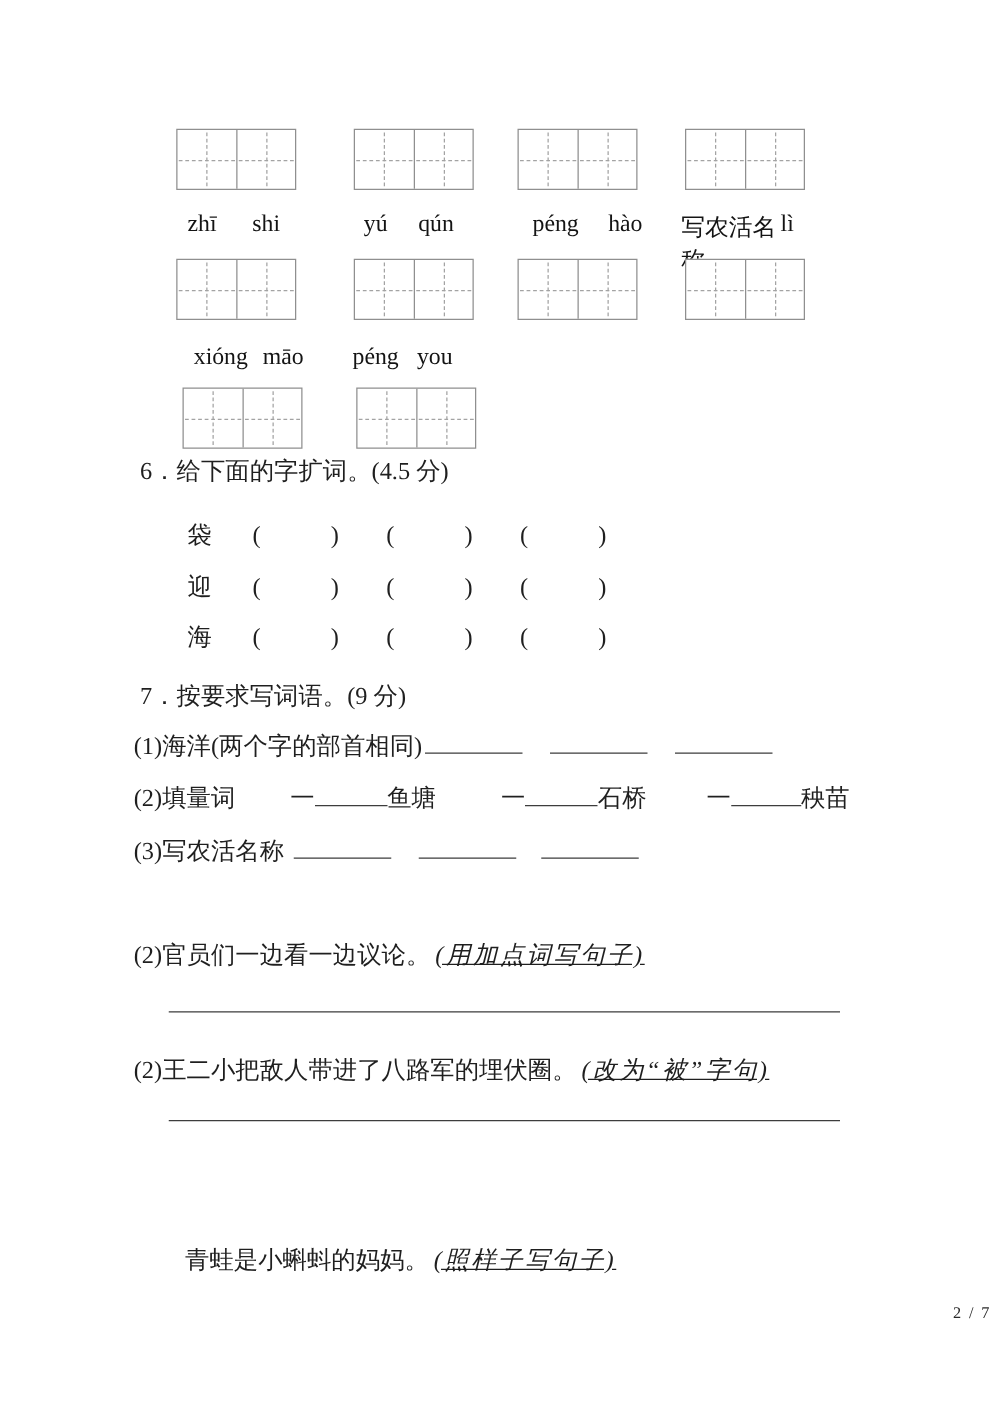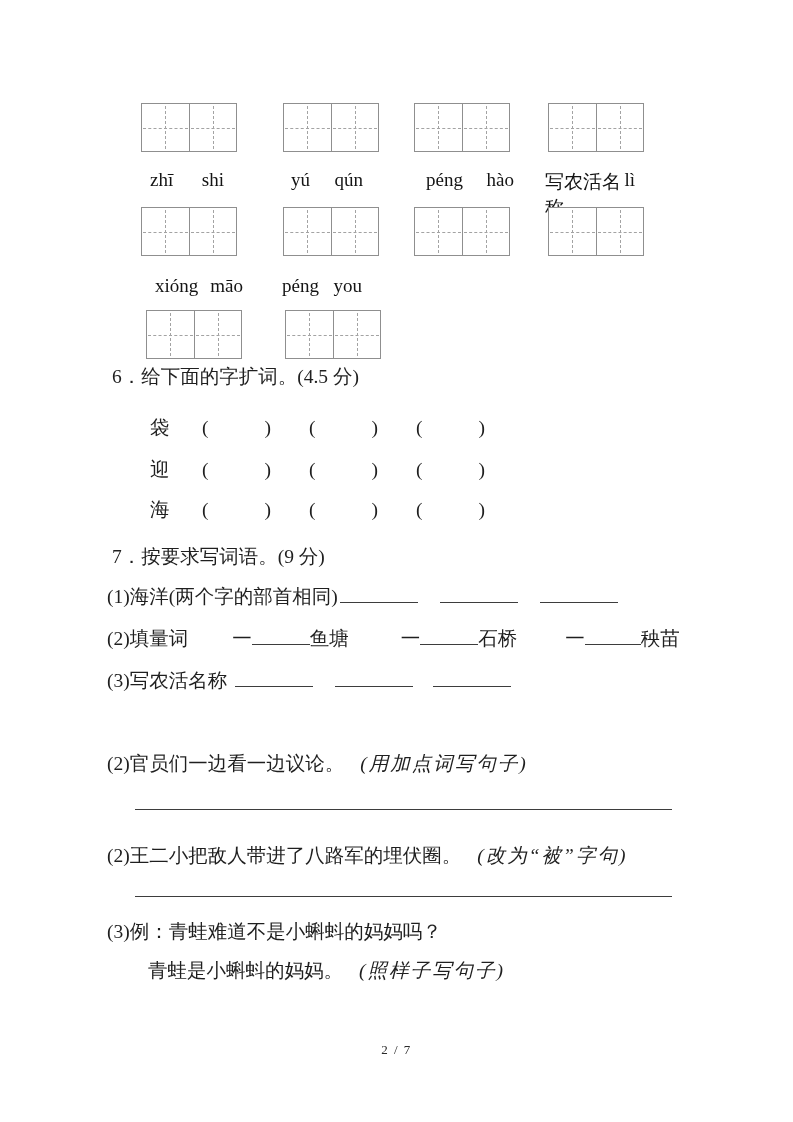--- a/index.html
+++ b/index.html
@@ -31,21 +31,21 @@
     border-top:1px dashed #a3a3a3;
   }
   
   .pinyin{
     position:absolute;
     display:flex;justify-content:space-between;
     font-size:19px;color:#141414;
   }
   
   .qline{position:absolute;font-size:19.5px;white-space:nowrap;color:#1f1f1f;}
-  .hint{font-style:italic;letter-spacing:2px;margin-left:16px;}
+  .hint{font-style:italic;letter-spacing:2px;margin-left:4px;text-decoration:underline;}
   
   .q6row{position:absolute;left:150px;font-size:19.5px;display:flex;align-items:baseline;white-space:nowrap;}
   .q6row .zi{display:inline-block;width:22px;}
   .q6row .po{margin-left:30px;}
   .q6row .pc{margin-left:56px;}
   .q6row .po2{margin-left:38px;}
   
   .blank{
     display:inline-block;width:78px;height:15px;
     border-bottom:1.4px solid #3d3d3d;
@@ -53,21 +53,21 @@
   .blank.w58{width:58px;}
   .blank.w56{width:56px;}
   .ml2{margin-left:2px;}  .ml8{margin-left:8px;}.ml20{margin-left:20px;}
   .ml22{margin-left:22px;}
   .ml44{margin-left:44px;}.ml48{margin-left:48px;}.ml52{margin-left:52px;}
   
   .ansline{position:absolute;left:135px;width:537px;height:0;border-top:1.4px solid #3d3d3d;}
   
   .pagenum{
     position:absolute;left:0;right:0;top:1042px;
-    text-align:center;font-size:13px;letter-spacing:1.5px;color:#2a2a2a;
+    text-align:right;font-size:13px;letter-spacing:1.5px;color:#2a2a2a;
   }
 </style>
 </head>
 <body>
 
 <div class="page">
 
   <div class="tzg" style="left:141px;top:103px">
       <div class="cell"></div>
       <div class="cell"></div>
@@ -185,20 +185,19 @@
   <div class="qline" style="left:107px;top:750px">
     <span>(2)官员们一边看一边议论。</span><span class="hint">(用加点词写句子)</span>
   </div>
   <div class="ansline" style="top:809px"></div>
 
   <div class="qline" style="left:107px;top:842px">
     <span>(2)王二小把敌人带进了八路军的埋伏圈。</span><span class="hint">(改为“被”字句)</span>
   </div>
   <div class="ansline" style="top:896px"></div>
 
-  <div class="qline" style="left:107px;top:918px">(3)例：青蛙难道不是小蝌蚪的妈妈吗？</div>
-  <div class="qline" style="left:148px;top:957px">
+  <div class="qline" style="left:148px;top:994px">
     <span>青蛙是小蝌蚪的妈妈。</span><span class="hint">(照样子写句子)</span>
   </div>
 
   <div class="pagenum">2 / 7</div>
 
 </div>
 
 </body></html>

